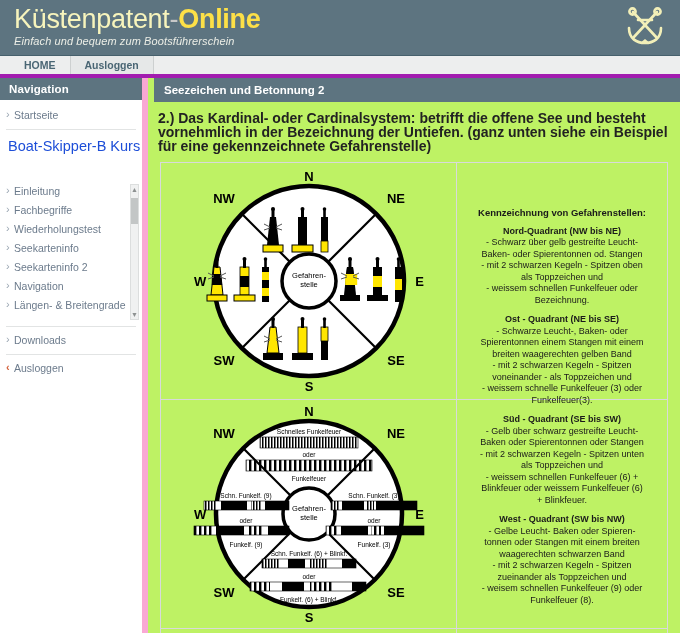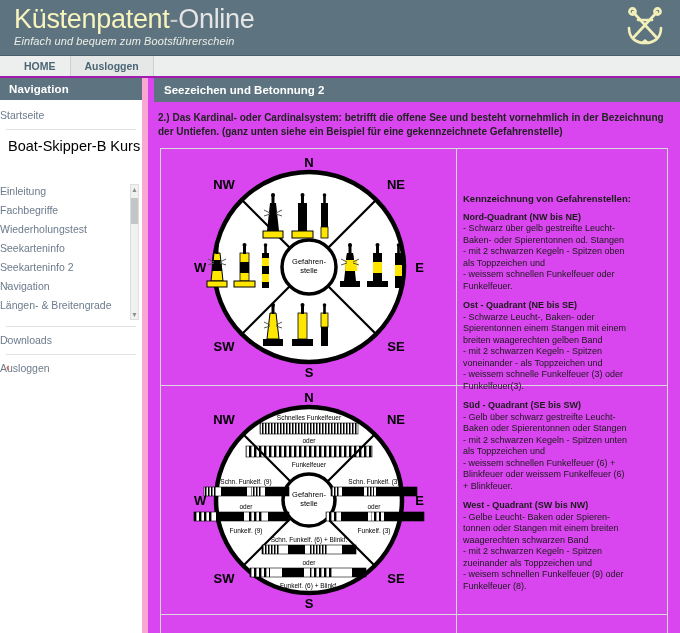--- a/index.html
+++ b/index.html
@@ -15,29 +15,29 @@
     background:#5d7480;
     border-bottom:1px solid #46606c;
   }
   #brand{position:absolute;left:14px;top:4px;}
   #brand .title{
     font-size:27px;letter-spacing:-0.3px;line-height:30px;
     font-weight:400;
   }
   #brand .t1{color:#f7f4bc;}
   #brand .t2{color:#c8c8c8;}
-  #brand .t3{color:#e5e5e5;}
+  #brand .t3{color:#fde047;font-weight:bold;}
   #brand .subtitle{
     font-size:11px;color:#eceee6;margin-top:1px;letter-spacing:.1px;font-style:italic;
   }
   #logo{position:absolute;right:13px;top:6px;width:44px;height:42px;}
   
   #tabbar{
     height:22px;background:#edeeee;
-    border-bottom:2px solid #a21caf;
+    border-bottom:4px solid #a21caf;
     display:flex;align-items:stretch;
     padding-left:10px;box-sizing:border-box;
   }
   .tab{
     display:flex;align-items:center;
     padding:0 14px;font-size:10.5px;font-weight:bold;
     color:#4a6674;background:#e6e8e8;
     border-right:1px solid #cdd0d0;
     cursor:pointer;
   }
@@ -50,32 +50,32 @@
     border-right:6px solid #f9a8d4;
     background:#ffffff;box-sizing:border-box;
   }
   .panel-head{
     background:#5d7480;color:#ffffff;
     font-size:11.5px;font-weight:bold;
     padding:5px 9px;letter-spacing:.1px;
   }
   .navlink{
     color:#6c7b8c;font-size:10.5px;
-    padding:3px 0 3px 0;position:relative;cursor:pointer;
+    padding:3px 0 3px 14px;position:relative;cursor:pointer;
     line-height:13px;
   }
   .navlink:before{
     content:"\203A";position:absolute;left:6px;top:2px;
     color:#9aa6b2;font-size:11px;
   }
   .navlink.logout{color:#6c7b8c;}
   .navlink.logout:before{content:"\2039";color:#d4603a;font-weight:bold;}
   .sep{height:1px;background:#e2e4e4;margin:4px 6px;}
   .course-title{
-    font-size:14.5px;color:#000000;padding:4px 0 3px 8px;
+    font-size:14.5px;color:#1d4ed8;padding:4px 0 3px 8px;
     font-weight:400;
   }
   #navscrollwrap{position:relative;}
   #navscroll{
     height:140px;overflow:hidden;position:relative;
     padding-right:12px;
     margin-top:25px;
   }
   #navbar-track{
     position:absolute;right:3px;top:2px;width:9px;height:136px;
@@ -86,43 +86,43 @@
     background:#c3c6c6;
   }
   .arr{
     position:absolute;right:4px;width:7px;height:7px;
     font-size:7px;color:#8d9191;text-align:center;line-height:7px;
     cursor:pointer;
   }
   #arr-up{top:4px;}
   #arr-dn{bottom:4px;}
   
-  #content{flex:1;box-sizing:border-box;background:#d946ef;overflow:hidden;}
+  #content{flex:1;box-sizing:border-box;background:#bef264;overflow:hidden;}
   #content-head{
     background:#5d7480;color:#fff;font-size:11.5px;font-weight:bold;
     padding:6px 10px;margin:0 0 0 6px;
   }
   #intro{
-    font-size:10px;font-weight:bold;color:#222;
+    font-size:14px;font-weight:bold;color:#222;
     padding:9px 12px 9px 10px;line-height:14px;
   }
   #figure{
     margin:0 12px 0 12px;border:1px solid #d8dada;
     border-bottom:none;
   }
   .figrow{display:flex;border-bottom:1px solid #d8dada;}
   .figcell-left{
     width:296px;flex:0 0 296px;
     border-right:1px solid #d8dada;
     display:flex;align-items:center;justify-content:center;
     box-sizing:border-box;
   }
   .figcell-right{
     flex:1;padding:6px 6px;box-sizing:border-box;
-    font-size:9px;line-height:11.5px;color:#1a1a1a;
+    font-size:9px;line-height:11.5px;color:#1a1a1a;text-align:center;
   }
   .kz-title{font-weight:bold;font-size:9.5px;margin-bottom:7px;}
   .kz-block{margin-bottom:8px;}
   .kz-head{font-weight:bold;}
   .row1{height:236px;}
   .row2{height:228px;}
   .row3{height:40px;}
   svg{display:block;}
 </style>
 </head>
@@ -343,21 +343,21 @@
           <div style="height:38px"></div>
           <div class="kz-title">Kennzeichnung von Gefahrenstellen:</div>
 
           <div class="kz-block">
             <div class="kz-head">Nord-Quadrant (NW bis NE)</div>
             <div>- Schwarz über gelb gestreifte Leucht-</div>
             <div>Baken- oder Spierentonnen od. Stangen</div>
             <div>- mit 2 schwarzen Kegeln - Spitzen oben</div>
             <div>als Toppzeichen und</div>
             <div>- weissem schnellen Funkelfeuer oder</div>
-            <div>Funkelfeuer.</div>
+            <div>Bezeichnung.</div>
           </div>
 
           <div class="kz-block">
             <div class="kz-head">Ost - Quadrant (NE bis SE)</div>
             <div>- Schwarze Leucht-, Baken- oder</div>
             <div>Spierentonnen einem Stangen mit einem</div>
             <div>breiten waagerechten gelben Band</div>
             <div>- mit 2 schwarzen Kegeln - Spitzen</div>
             <div>voneinander - als Toppzeichen und</div>
             <div>- weissem schnelle Funkelfeuer (3) oder</div>

